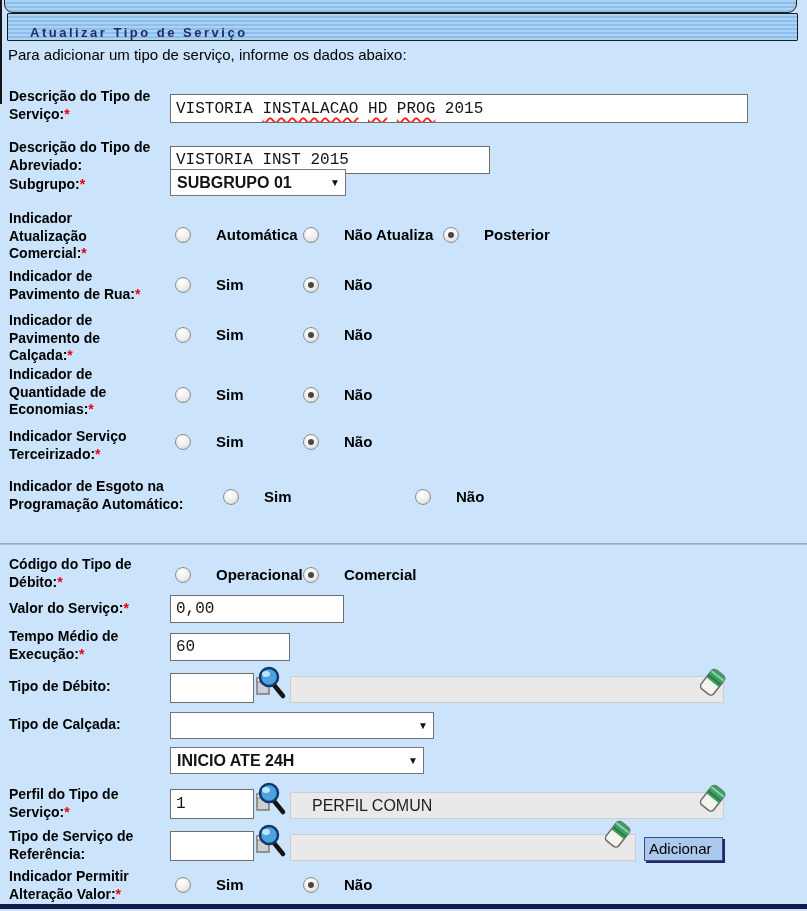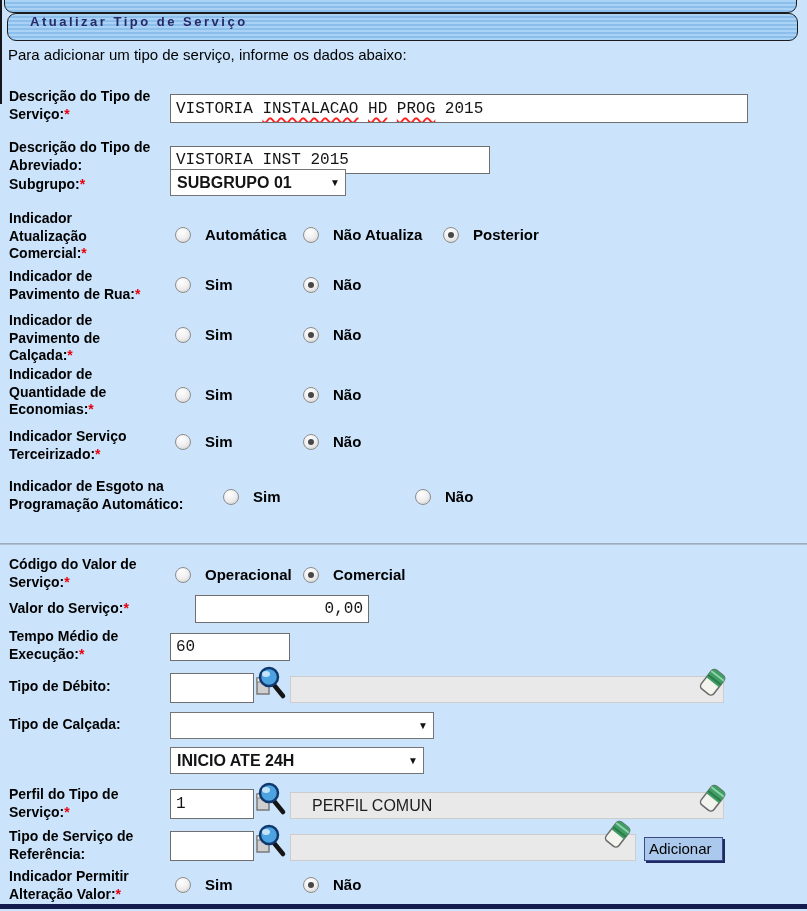--- a/index.html
+++ b/index.html
@@ -8,22 +8,22 @@
     background:#cce4fb;
     font-family:"Liberation Sans",sans-serif;
   }
   .stripes{
     background:repeating-linear-gradient(180deg,#a9d2f5 0px,#a9d2f5 2px,#8cbeec 2px,#8cbeec 4px);
     border:1px solid #1c1c1c;
   }
   .topband{position:absolute; left:4px; top:-9px; width:791px; height:20px; border-radius:9px;}
   .left-tick{position:absolute; left:0; top:0; width:2px; height:104px; background:#15151a;}
   .titlebar{
-    position:absolute; left:7px; top:13px; width:789px; height:26px; border-radius:9px;
-    display:flex; align-items:flex-start;
+    position:absolute; left:7px; top:13px; width:789px; height:26px; border-radius:1px;
+    display:flex; align-items:flex-end;
   }
   .titlebar .ttl{
     margin-left:22px; font-size:13px; font-weight:bold; letter-spacing:2.5px; color:#292968;
   }
   .intro{position:absolute; left:8px; top:46px; font-size:15px; color:#000;}
 
   .lbl{position:absolute; left:9px; width:158px; font-size:14px; font-weight:bold; line-height:1.25; color:#000;}
   .req{color:#e8000d;}
 
   .txt{
@@ -43,21 +43,21 @@
     display:flex; align-items:center; justify-content:space-between;
     font-size:16px; color:#141414; padding:0 5px 0 6px; box-sizing:border-box; cursor:default;font-weight:bold;
   }
   .selectbox .arrow{font-size:10px; color:#111; margin-left:8px;}
 
   .grayfield{
     position:absolute; height:25px; background:#e9e9e9; border:1px solid #cdcdcd;
     display:flex; align-items:center; font-size:16px; color:#1d1d1d; padding:0 21px; box-sizing:content-box;
   }
 
-  .radio-item{position:absolute; display:flex; align-items:center; gap:14px;}
+  .radio-item{position:absolute; display:flex; align-items:center; gap:25px;}
   .radio{
     position:relative; width:14px; height:14px; border-radius:50%;
     border:1px solid #8d8d8d;
     background:radial-gradient(circle at 40% 28%, #ffffff 0%, #ededed 55%, #c8c8c8 100%);
     flex:0 0 auto;
   }
   .radio.checked::after{
     content:""; position:absolute; inset:4px; border-radius:50%; background:#474747;
   }
   .rlbl{font-size:15px; font-weight:bold; color:#000;}
@@ -159,32 +159,32 @@
     <span class="radio"></span>
       <span class="rlbl">Sim</span>
   </div>
   <div class="radio-item" style="left:415px; top:488px">
     <span class="radio"></span>
       <span class="rlbl">Não</span>
   </div>
 
   <div class="sep" style="top:543px"></div>
 
-  <div class="lbl" style="top:556px; width:135px"><span>Código do Valor de Serviço:</span><span class="req">*</span></div>
+  <div class="lbl" style="top:556px; width:135px"><span>Código do Tipo de Débito:</span><span class="req">*</span></div>
   <div class="radio-item" style="left:175px; top:566px">
     <span class="radio"></span>
       <span class="rlbl">Operacional</span>
   </div>
   <div class="radio-item" style="left:303px; top:566px">
     <span class="radio checked"></span>
       <span class="rlbl">Comercial</span>
   </div>
 
   <div class="lbl" style="top:600px"><span>Valor do Serviço:</span><span class="req">*</span></div>
-  <input class="txt" style="left: 170px; top: 595px; width: 162px; text-align: right; margin-left: 25px;" value="0,00">
+  <input class="txt" style="left: 170px; top: 595px; width: 162px; text-align: left;" value="0,00">
 
   <div class="lbl" style="top:628px; width:122px"><span>Tempo Médio de Execução:</span><span class="req">*</span></div>
   <input class="txt" style="left: 170px; top: 633px; width: 108px;" value="60">
 
   <div class="lbl" style="top:678px"><span>Tipo de Débito:</span></div>
   <input class="txt" style="left: 170px; top: 673px; width: 72px; height: 28px;" value="">
   <svg class="icon" style="left:253px; top:666px" width="34" height="36" viewBox="0 0 34 36">
     <path d="M4 12 h12 v16 h-12 z" fill="#cfcfcf" stroke="#7a7a7a" stroke-width="1.5"></path>
     <path d="M4 12 h12 l-3 4 h-9 z" fill="#efefef" stroke="#7a7a7a" stroke-width="1"></path>
     <line x1="21" y1="19" x2="30" y2="30" stroke="#141414" stroke-width="4.5" stroke-linecap="round"></line>

